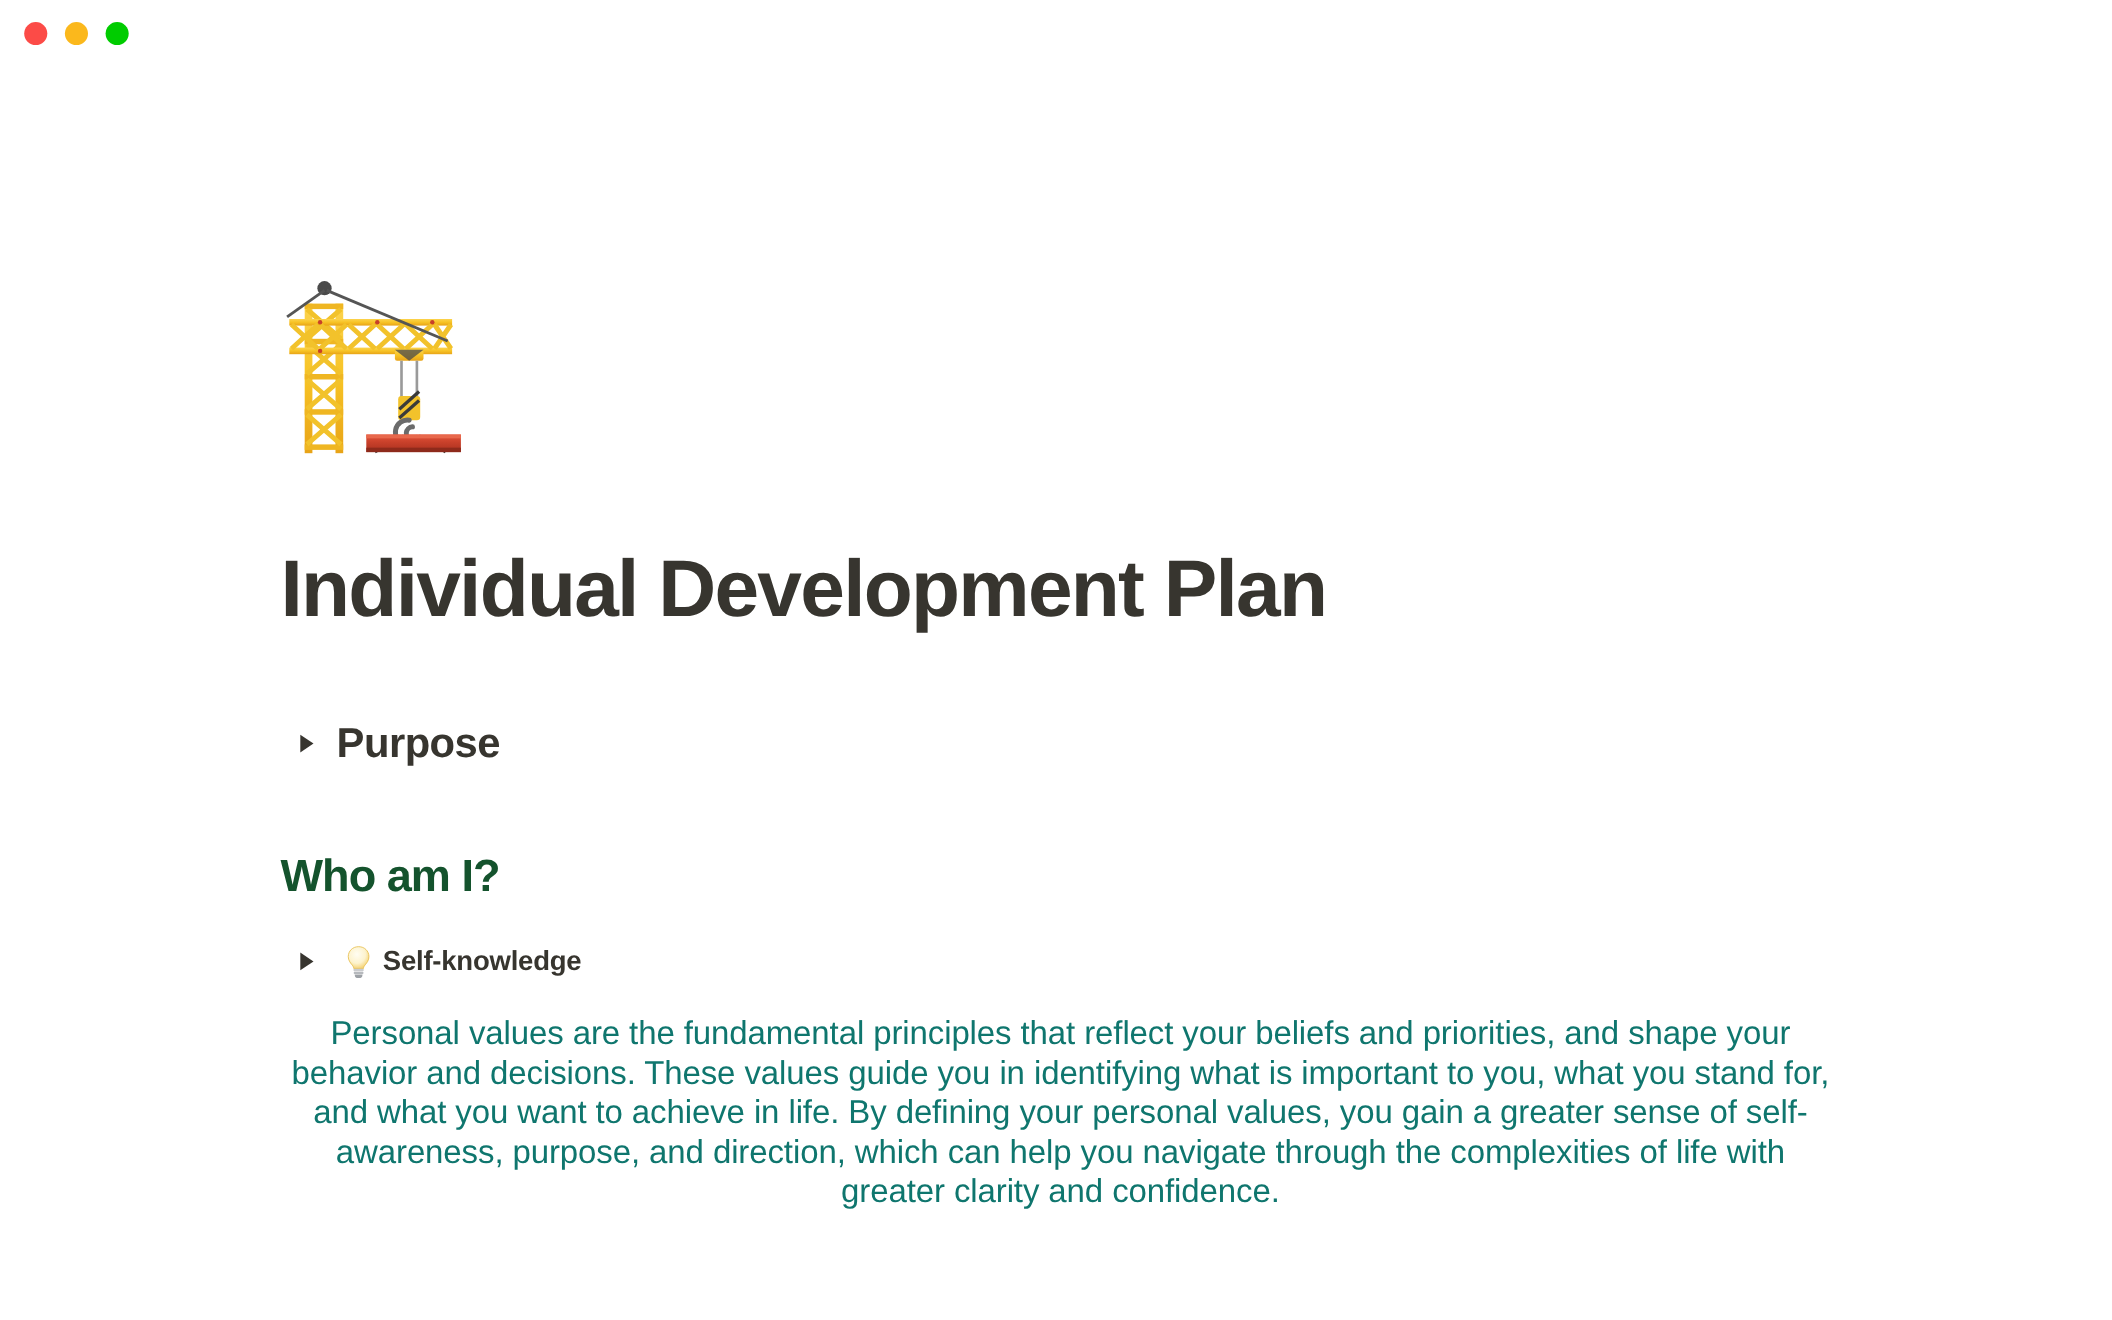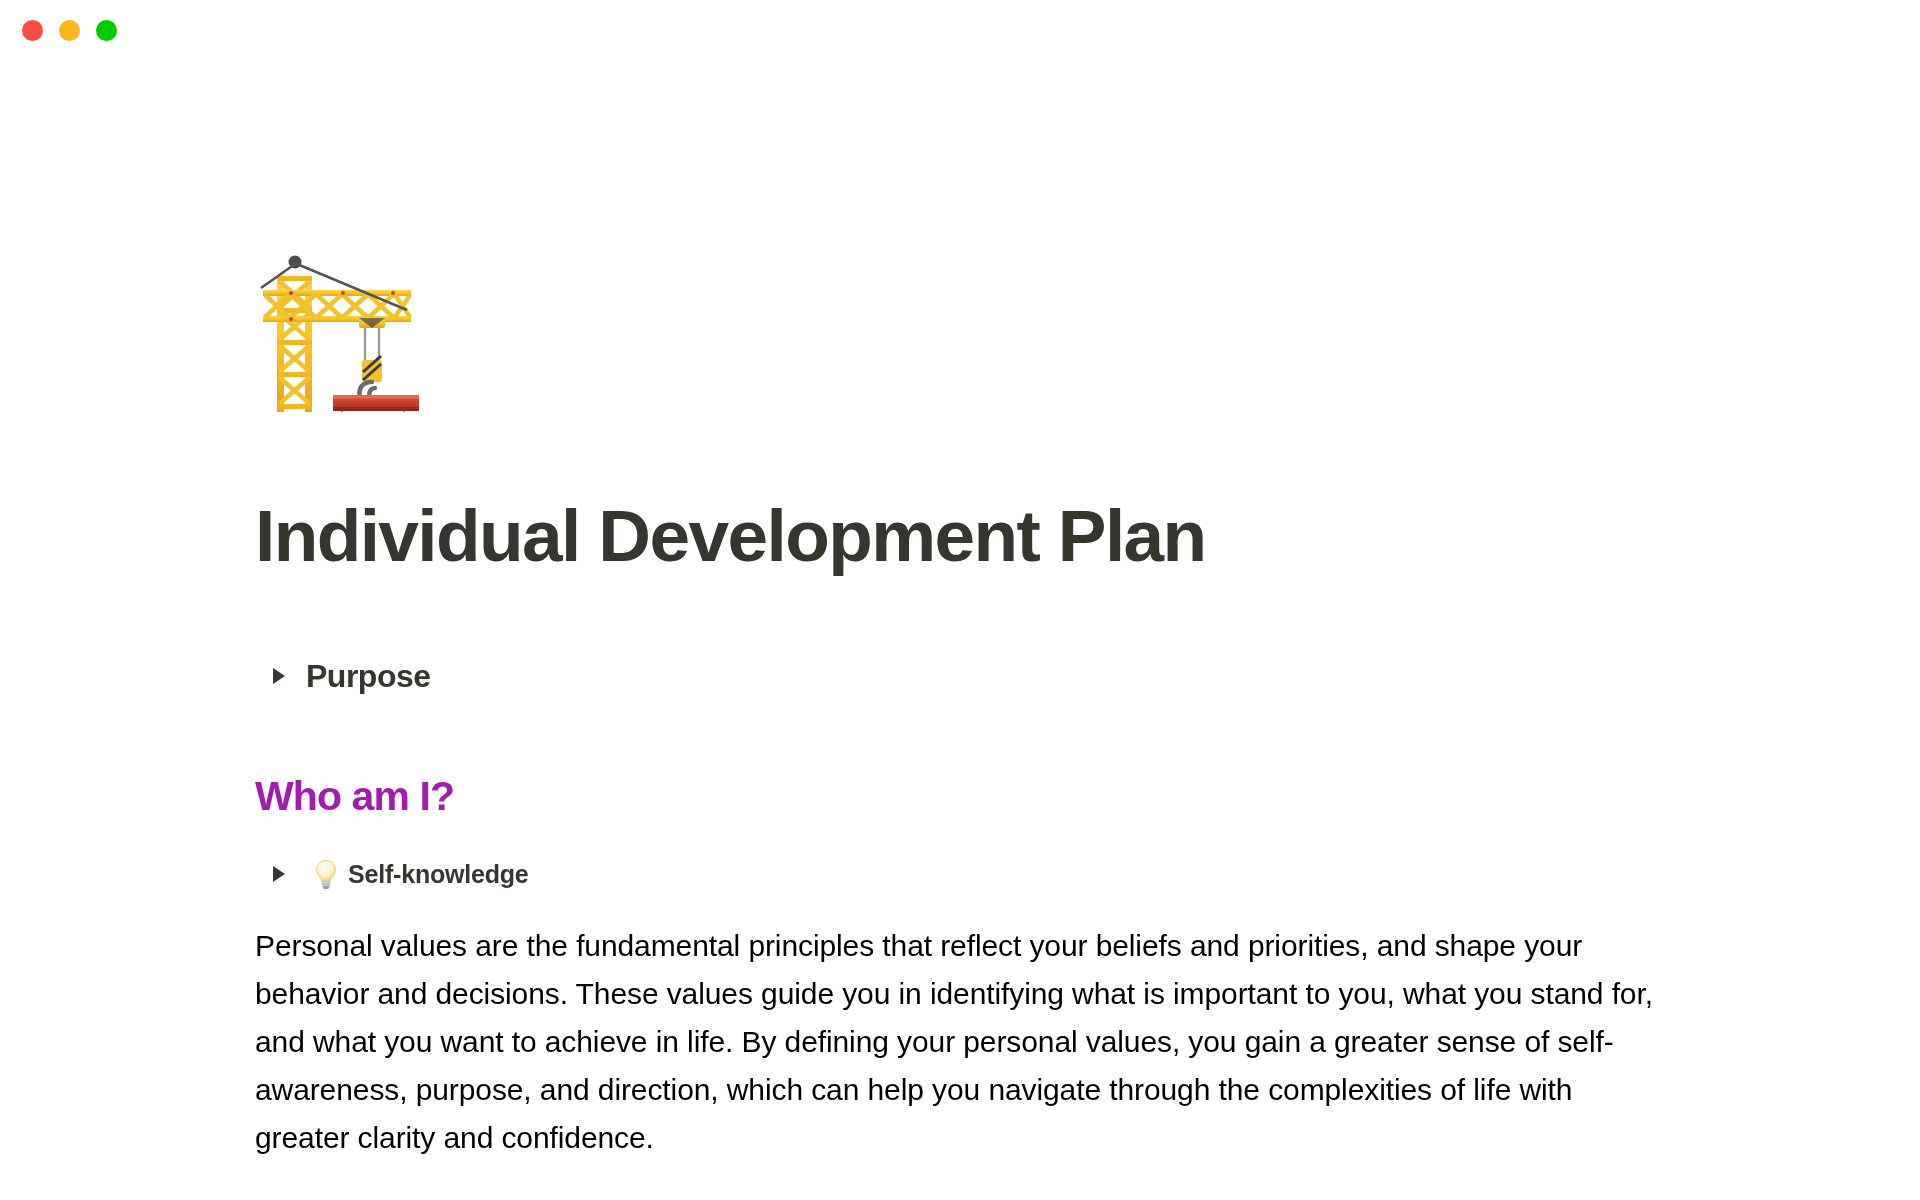--- a/index.html
+++ b/index.html
@@ -114,21 +114,21 @@
 
   .toggle-arrow svg { display: block; }
 
   .toggle-label {
     font-weight: 700;
     color: #37352F;
     white-space: nowrap;
   }
 
   .toggle-row.purpose .toggle-label {
-    font-size: 32px;
+    font-size: 38px;
     line-height: 48px;
     letter-spacing: -0.5px;
     margin-left: 15px;
   }
 
   .toggle-emoji {
     font-size: 25px;
     line-height: 34px;
     margin-left: 22px;
     margin-right: 9px;
@@ -146,36 +146,36 @@
 
   
   .heading-2 {
     position: absolute;
     left: 0px;
     top: 770px;
     font-size: 41px;
     line-height: 52px;
     font-weight: 700;
     letter-spacing: -0.9px;
-    color: #a21caf;
+    color: #14532d;
     white-space: nowrap;
   }
 
   
   .paragraph {
     position: absolute;
     left: 0px;
     top: 922px;
     width: 1418px;
     font-size: 30px;
-    line-height: 48px;
+    line-height: 36px;
     font-weight: 400;
-    color: #000000;
+    color: #0f766e;
     letter-spacing: -0.1px;
-    text-align: left;
+    text-align: center;
   }
 </style>
 </head>
 <body>
 
 <div class="window-chrome">
   <div class="traffic-lights">
     <span class="tl-dot" style="background:#FC4B47"></span>
     <span class="tl-dot" style="background:#FBB81C"></span>
     <span class="tl-dot" style="background:#00CC00"></span>

